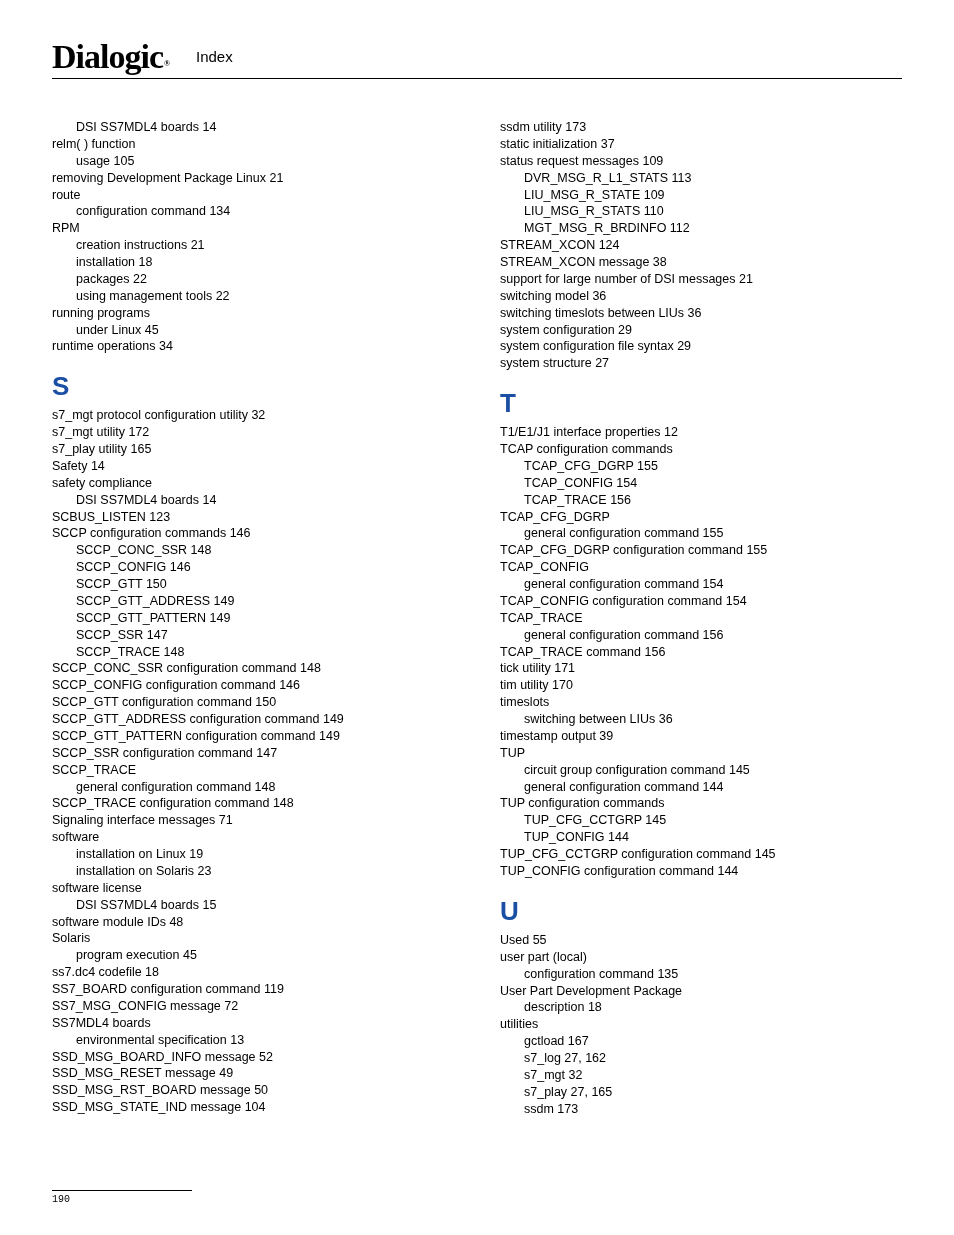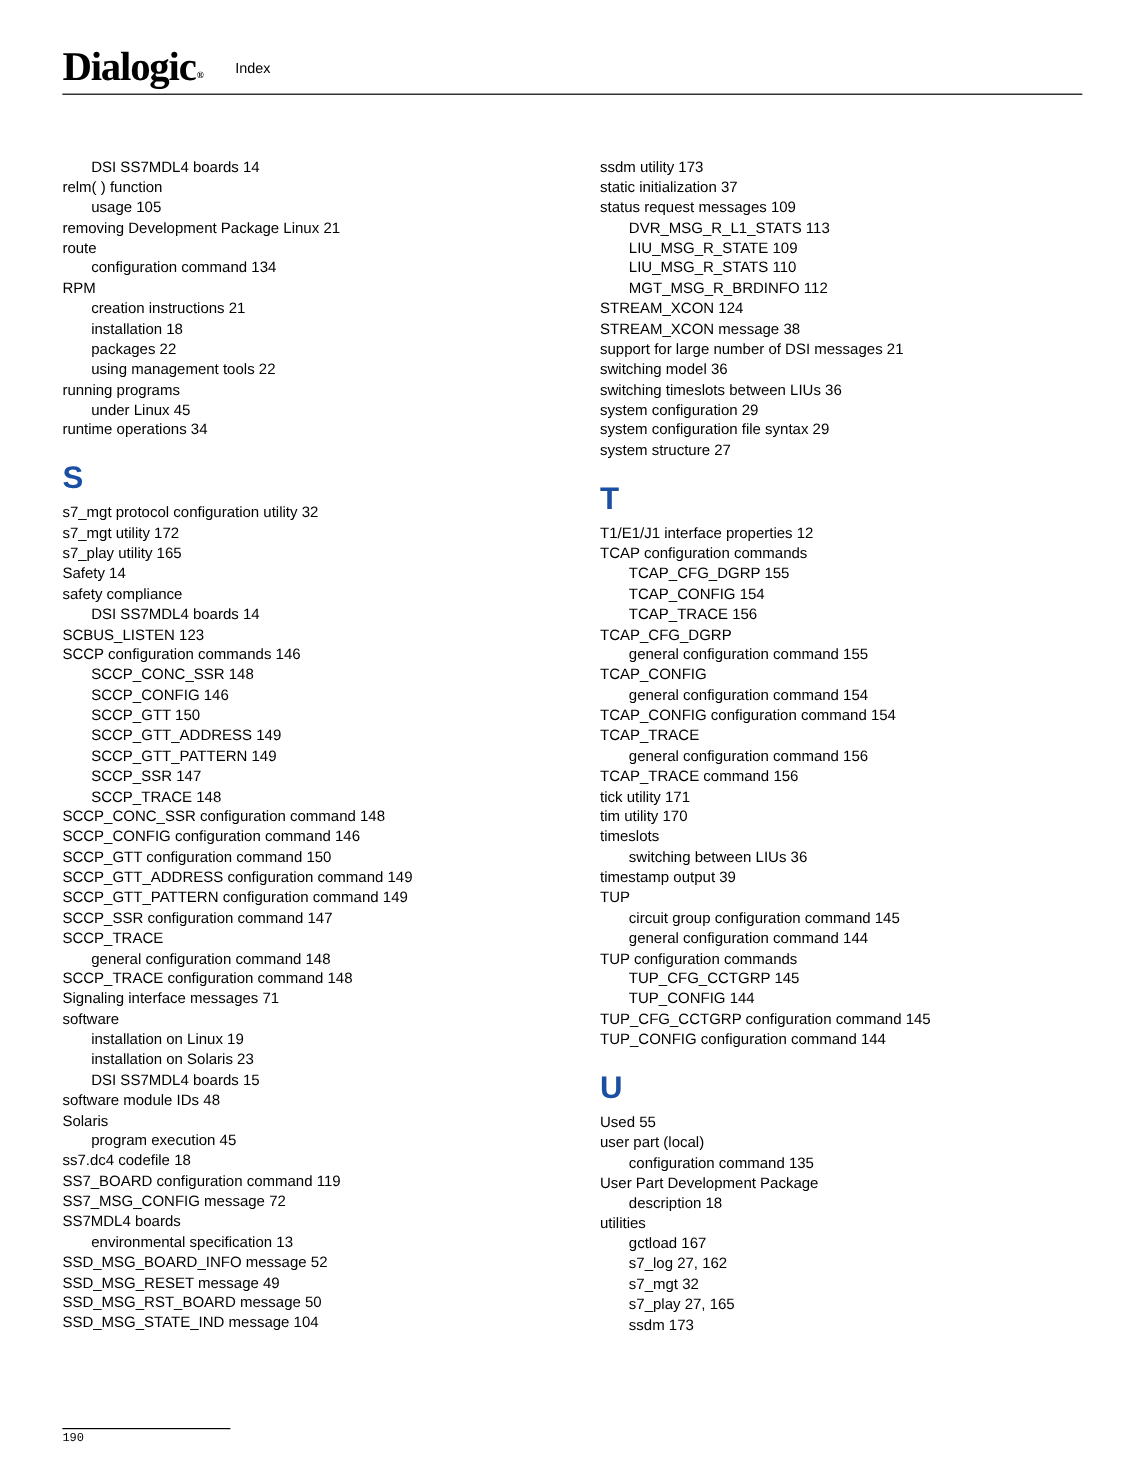--- a/index.html
+++ b/index.html
@@ -12,37 +12,37 @@
     color: #000;
     padding: 38px 52px 0 52px;
     position: relative;
   }
   .header {
     display: flex;
     align-items: baseline;
     gap: 28px;
     border-bottom: 1.5px solid #000;
     padding-bottom: 2px;
-    margin-bottom: 52px;
+    margin-bottom: 40px;
   }
   .logo {
     font-family: Georgia, 'Times New Roman', serif;
     font-size: 34px;
     font-weight: bold;
     letter-spacing: -1px;
     position: relative;
   }
   .logo .reg {
     font-size: 8px;
     position: relative;
     top: -2px;
     left: 1px;
   }
   .section-title {
-    font-size: 12px;
+    font-size: 15px;
     font-family: Verdana, sans-serif;
     position: relative;
     top: -6px;
   }
   .columns {
     display: flex;
     gap: 46px;
   }
   .col {
     flex: 1;
@@ -120,20 +120,21 @@
         <div class="entry">SCCP_GTT_ADDRESS configuration command 149</div>
         <div class="entry">SCCP_GTT_PATTERN configuration command 149</div>
         <div class="entry">SCCP_SSR configuration command 147</div>
         <div class="entry">SCCP_TRACE</div>
         <div class="entry sub1">general configuration command 148</div>
         <div class="entry">SCCP_TRACE configuration command 148</div>
         <div class="entry">Signaling interface messages 71</div>
         <div class="entry">software</div>
         <div class="entry sub1">installation on Linux 19</div>
         <div class="entry sub1">installation on Solaris 23</div>
+        <div class="entry">software license</div>
         <div class="entry sub1">DSI SS7MDL4 boards 15</div>
         <div class="entry">software module IDs 48</div>
         <div class="entry">Solaris</div>
         <div class="entry sub1">program execution 45</div>
         <div class="entry">ss7.dc4 codefile 18</div>
         <div class="entry">SS7_BOARD configuration command 119</div>
         <div class="entry">SS7_MSG_CONFIG message 72</div>
         <div class="entry">SS7MDL4 boards</div>
         <div class="entry sub1">environmental specification 13</div>
         <div class="entry">SSD_MSG_BOARD_INFO message 52</div>
@@ -162,20 +163,21 @@
       </div>
     <div class="letter">T</div>
     <div>
         <div class="entry">T1/E1/J1 interface properties 12</div>
         <div class="entry">TCAP configuration commands</div>
         <div class="entry sub1">TCAP_CFG_DGRP 155</div>
         <div class="entry sub1">TCAP_CONFIG 154</div>
         <div class="entry sub1">TCAP_TRACE 156</div>
         <div class="entry">TCAP_CFG_DGRP</div>
         <div class="entry sub1">general configuration command 155</div>
+        <div class="entry">TCAP_CFG_DGRP configuration command 155</div>
         <div class="entry">TCAP_CONFIG</div>
         <div class="entry sub1">general configuration command 154</div>
         <div class="entry">TCAP_CONFIG configuration command 154</div>
         <div class="entry">TCAP_TRACE</div>
         <div class="entry sub1">general configuration command 156</div>
         <div class="entry">TCAP_TRACE command 156</div>
         <div class="entry">tick utility 171</div>
         <div class="entry">tim utility 170</div>
         <div class="entry">timeslots</div>
         <div class="entry sub1">switching between LIUs 36</div>

